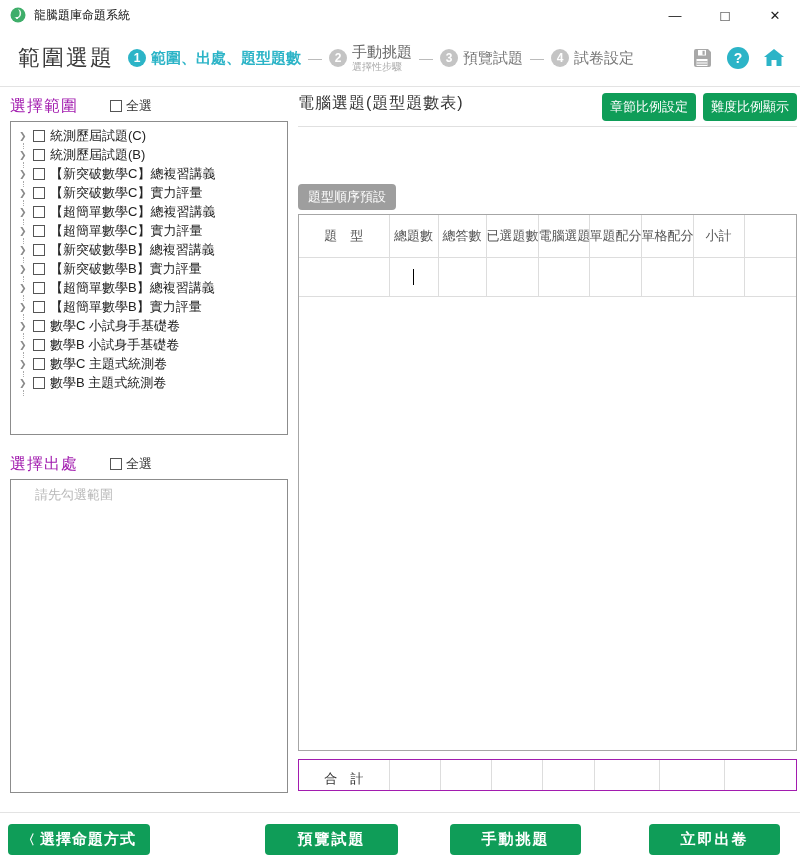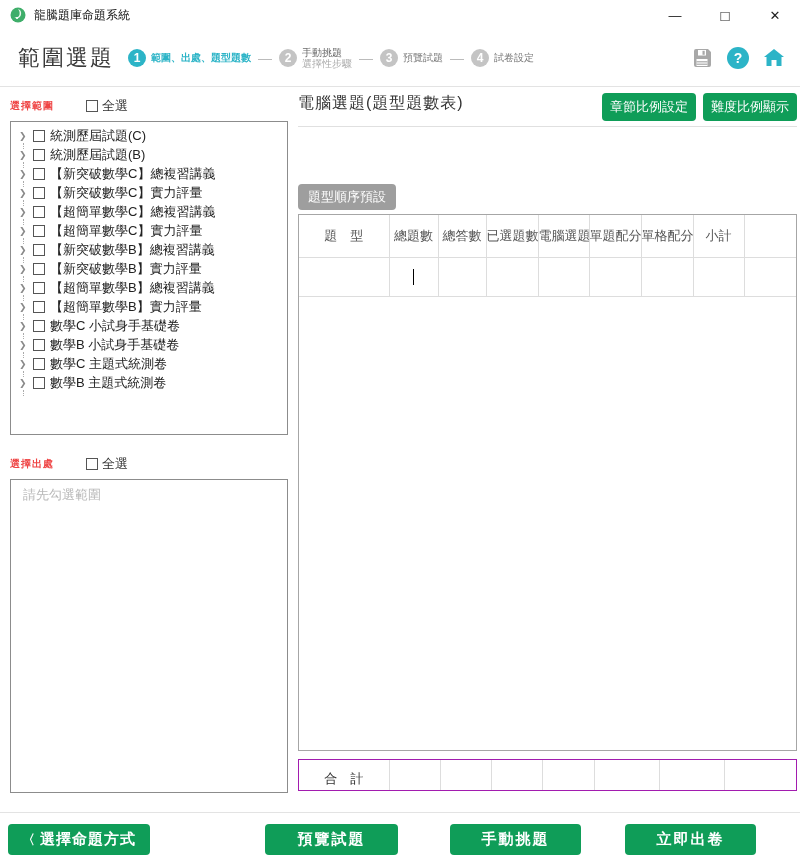--- a/index.html
+++ b/index.html
@@ -14,44 +14,44 @@
   .win-btn { width:50px; height:30px; display:flex; align-items:center; justify-content:center; font-size:13px; color:#222; cursor:default; }
   .win-btn.max { font-size:15px; }
 
   
   .header { height:57px; display:flex; align-items:center; padding:0 14px 0 18px; border-bottom:1px solid #e3e3e3; flex:0 0 auto; }
   .page-title { font-size:22px; color:#3a3a3a; letter-spacing:2px; margin-right:14px; white-space:nowrap; }
   .stepper { display:flex; align-items:center; }
   .step { display:flex; align-items:center; }
   .step-circle { width:18px; height:18px; border-radius:50%; background:#c4c4c4; color:#fff; font-size:12px; font-weight:bold; display:flex; align-items:center; justify-content:center; margin-right:5px; flex:0 0 auto; }
   .step.active .step-circle { background:#2cb4c7; }
-  .step-label { font-size:10px; color:#777; white-space:nowrap; }
+  .step-label { font-size:15px; color:#777; white-space:nowrap; }
   .step.active .step-label { color:#2cb4c7; font-weight:bold; }
   .step-texts { display:flex; flex-direction:column; line-height:1.1; }
   .step-sub { font-size:10px; color:#aaa; white-space:nowrap; }
   .step-dash { color:#bbb; font-size:14px; margin:0 7px; }
   .header-icons { margin-left:auto; display:flex; align-items:center; gap:13px; }
   .hicon { width:24px; height:24px; display:flex; align-items:center; justify-content:center; }
   .help-circle { width:22px; height:22px; border-radius:50%; background:#2cb4c7; color:#fff; font-size:14px; font-weight:bold; display:flex; align-items:center; justify-content:center; }
 
   
   .content { flex:1 1 auto; display:flex; padding:6px 3px 0 10px; overflow:hidden; }
   .left-col { width:278px; flex:0 0 auto; display:flex; flex-direction:column; }
   .panel-head { height:26px; display:flex; align-items:center; margin-bottom:2px; }
-  .panel-title { font-size:10px; color:#ef4444; letter-spacing:1px;font-weight:bold; }
+  .panel-title { font-size:16px; color:#a21caf; letter-spacing:1px; }
   .select-all { display:flex; align-items:center; margin-left:32px; cursor:pointer; }
   .cbox { width:12px; height:12px; border:1px solid #555; background:#fff; margin-right:4px; flex:0 0 auto; }
   .select-all-label { font-size:13px; color:#333; }
   .tree-box { border:1px solid #8c8c8c; height:314px; overflow:hidden; padding-top:4px; margin-bottom:16px; background:#fff; }
   .tree-item { display:flex; align-items:center; height:19px; padding-left:8px; cursor:default; }
   .twisty { position:relative; width:14px; color:#8a8a8a; font-size:9px; flex:0 0 auto; }
   .twisty::after { content:""; position:absolute; left:4px; top:12px; height:6px; border-left:1px dotted #aaa; }
   .tree-cbox { width:12px; height:12px; border:1px solid #555; background:#fff; margin:0 5px 0 0; flex:0 0 auto; }
   .tree-label { font-size:13px; color:#222; white-space:nowrap; }
-  .source-box { border:1px solid #8c8c8c; height:314px; padding:6px 12px; background:#fff; }
+  .source-box { border:1px solid #8c8c8c; height:314px; padding:6px 24px; background:#fff; }
   .placeholder { font-size:13px; color:#b8b8b8; }
 
   .right-col { flex:1 1 auto; margin-left:10px; display:flex; flex-direction:column; }
   .right-header { height:30px; display:flex; align-items:flex-start; }
   .right-title { font-size:16px; color:#333; letter-spacing:1px; }
   .right-btns { margin-left:auto; display:flex; gap:7px; }
   .green-btn { background:#0f9d58; color:#fff; font-size:13px; border:none; border-radius:4px; padding:5px 8px; cursor:pointer; white-space:nowrap; }
   .right-divider { border-bottom:1px solid #e0e0e0; margin-top:3px; }
   .badge { display:inline-block; background:#9e9e9e; color:#fff; font-size:13px; border-radius:4px; padding:4px 10px; margin-top:57px; align-self:flex-start; }
   .main-table-wrap { border:1px solid #a6a6a6; height:537px; margin-top:4px; background:#fff; overflow:hidden; }
@@ -69,21 +69,21 @@
   table.ttable td { border-left:1px solid #ddd; font-size:13px; color:#333; text-align:center; }
   table.ttable td:first-child { border-left:none; }
 
   
   .bottom-bar { flex:0 0 auto; height:56px; border-top:1px solid #e3e3e3; position:relative; background:#fff; }
   .bb-btn { position:absolute; top:11px; height:31px; background:#0f9d58; color:#fff; border:none; border-radius:4px; font-size:15px; font-weight:600; letter-spacing:2px; cursor:pointer; display:flex; align-items:center; justify-content:center; }
   .bb-back { left:8px; width:142px; letter-spacing:1px; }
   .bb-back .chev { font-size:13px; margin-right:4px; font-weight:bold; }
   .bb-preview { left:265px; width:133px; }
   .bb-manual { left:450px; width:131px; }
-  .bb-generate { left:625px; width:131px; }
+  .bb-generate { left:649px; width:131px; }
 </style>
 </head>
 <body>
 
 <div class="app">
 
   <div class="titlebar">
     <svg class="app-logo" viewBox="0 0 16 16">
       <circle cx="8" cy="8" r="7.5" fill="#3fae6a"></circle>
       <path d="M8 2 C11 3 12 6 10.5 9 C9 12 5.5 12 4.5 10 C6.5 11 9 10 9.5 7.5 C10 5 9 3 8 2 Z" fill="#e9f7ee"></path>

